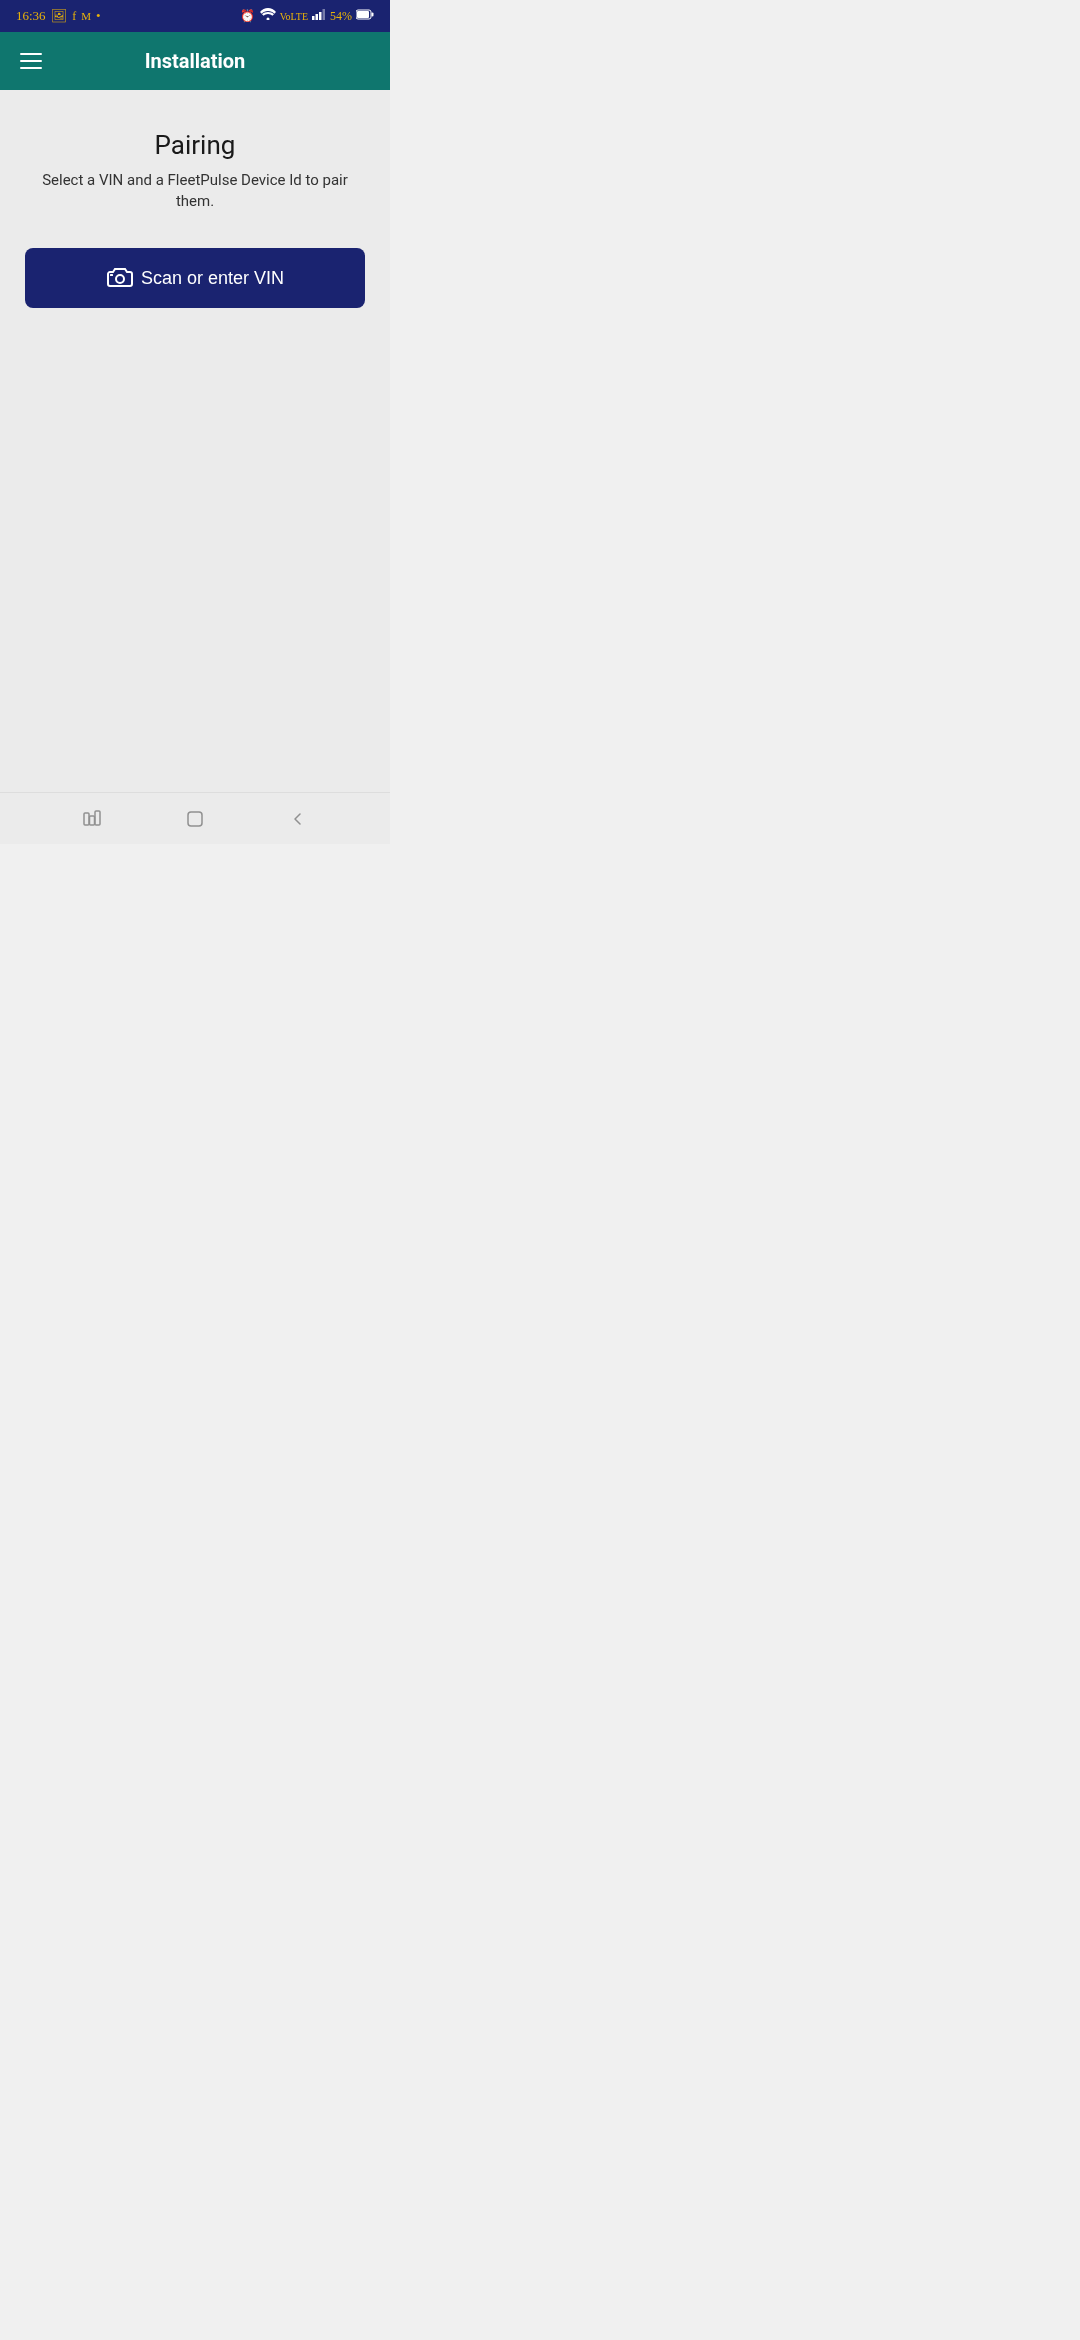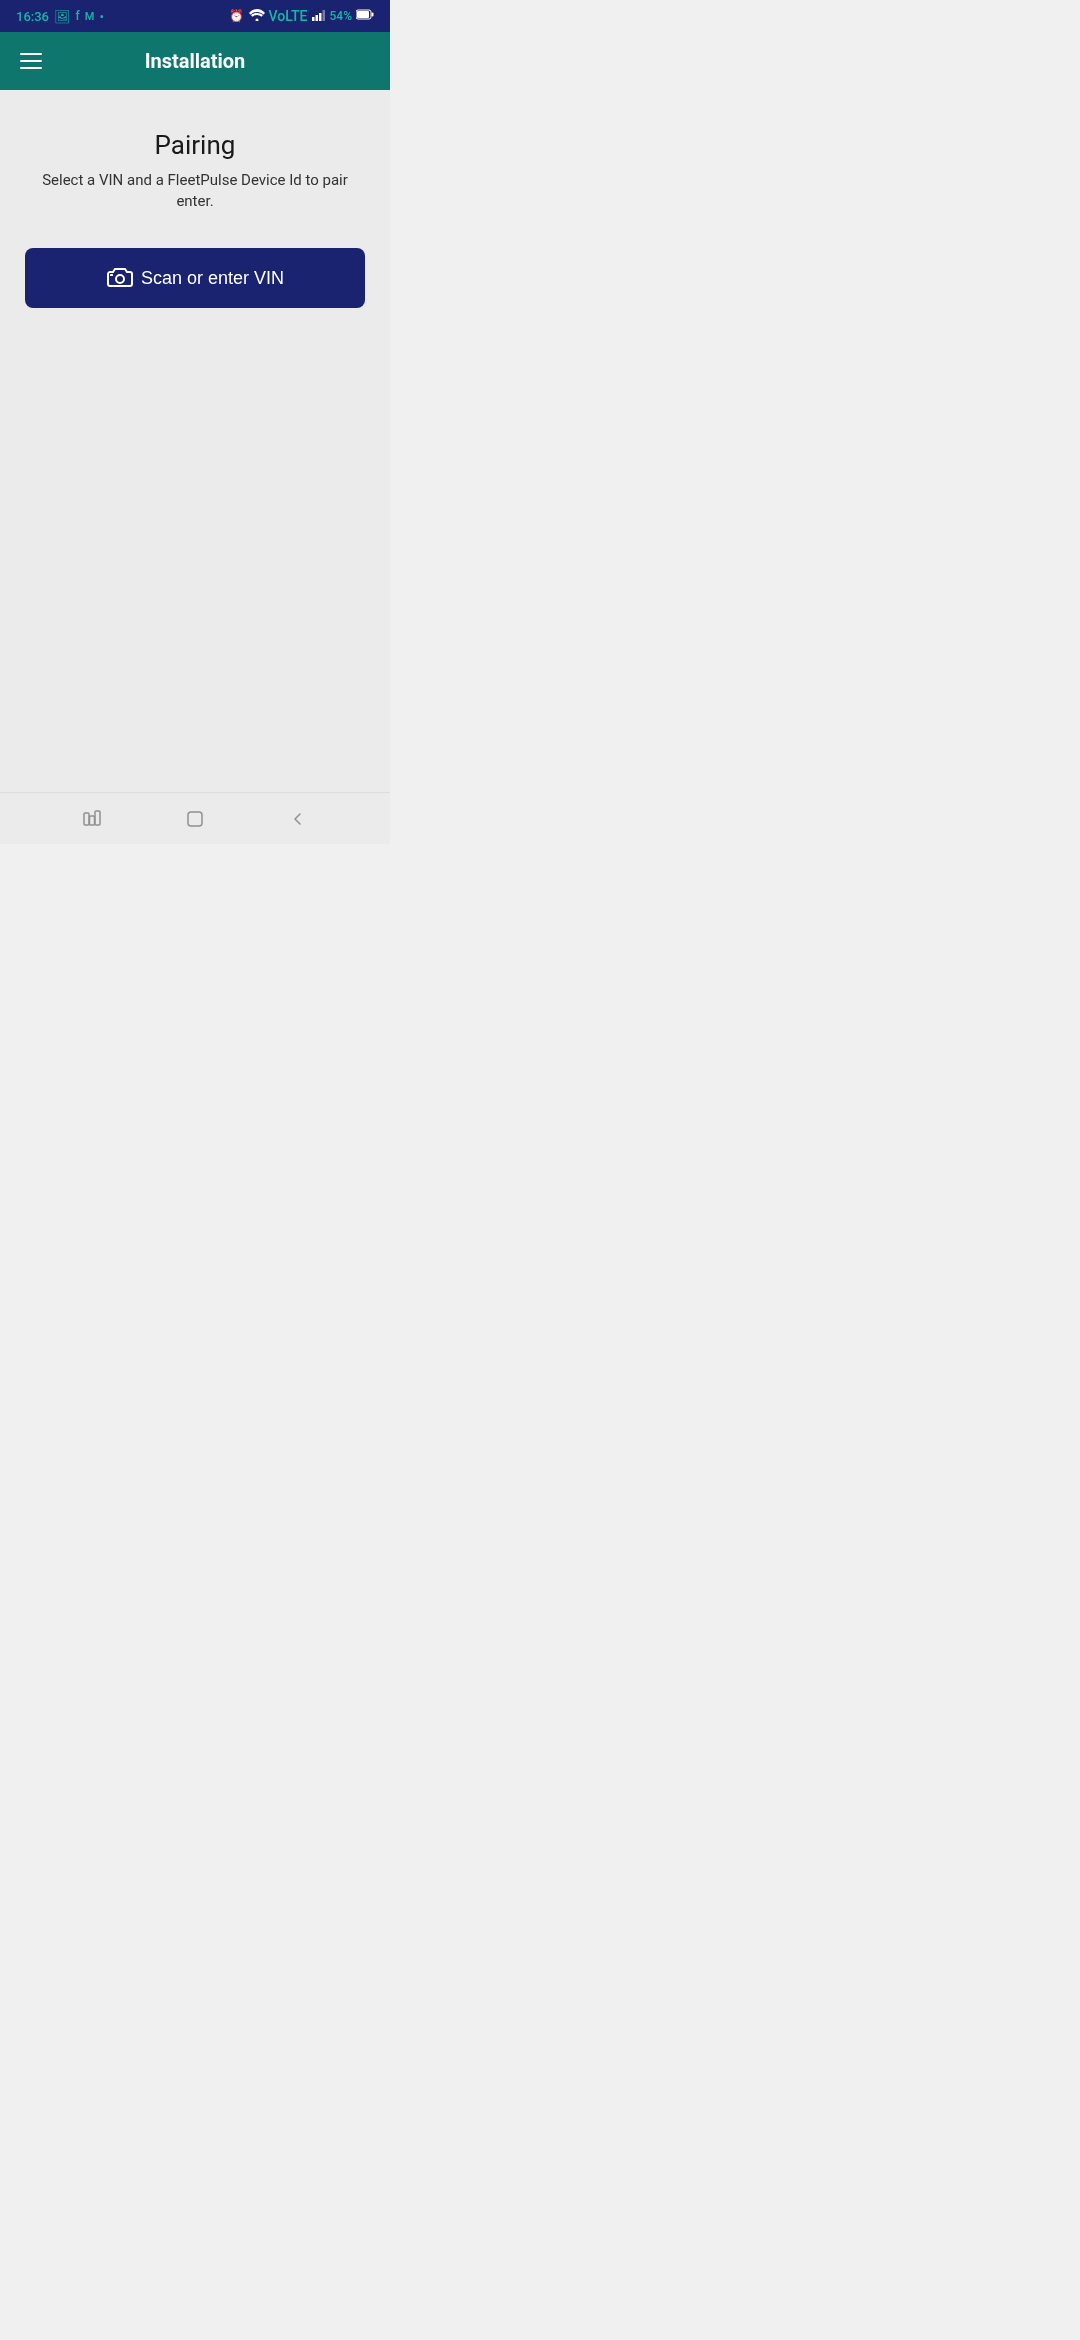--- a/index.html
+++ b/index.html
@@ -15,28 +15,29 @@
       font-family: -apple-system, BlinkMacSystemFont, 'Segoe UI', Roboto, sans-serif;
       background: #f0f0f0;
       display: flex;
       flex-direction: column;
       overflow: hidden;
     }
 
     
     .status-bar {
       background: #1a2370;
-      color: #14b8a6;
+      color: #eab308;
       padding: 14px 16px;
       display: flex;
       justify-content: space-between;
       align-items: center;
       font-size: 13px;
       font-weight: 500;
       height: 32px;
+      font-family: Liberation Serif, serif;
     }
 
     .status-bar-left {
       display: flex;
       align-items: center;
       gap: 5px;
     }
 
     .status-bar-right {
       display: flex;
@@ -176,21 +177,21 @@
   </div>
   <div class="status-bar-right">
     <span>⏰</span>
     <span>
       <svg width="16" height="12" viewBox="0 0 16 12" fill="white">
         <path d="M8 3C5.5 3 3.3 4 1.7 5.7L0 4C2.1 1.5 5 0 8 0s5.9 1.5 8 4l-1.7 1.7C12.7 4 10.5 3 8 3z"></path>
         <path d="M8 6c-1.7 0-3.2.7-4.3 1.8L2 6.2C3.5 4.8 5.7 4 8 4s4.5.8 6 2.2l-1.7 1.6C11.2 6.7 9.7 6 8 6z"></path>
         <circle cx="8" cy="11" r="1.5"></circle>
       </svg>
     </span>
-    <span style="font-size:14px;">VoLTE</span>
+    <span style="font-size:10px;">VoLTE</span>
     <span>
       <svg width="14" height="12" viewBox="0 0 14 12" fill="white">
         <rect x="0" y="8" width="2.5" height="4"></rect>
         <rect x="3.5" y="6" width="2.5" height="6"></rect>
         <rect x="7" y="4" width="2.5" height="8"></rect>
         <rect x="10.5" y="1" width="2.5" height="11" opacity="0.4"></rect>
       </svg>
     </span>
     <span>54%</span>
     <span>
@@ -207,21 +208,21 @@
   <div class="header-menu">
     <div class="hamburger-line"></div>
     <div class="hamburger-line"></div>
     <div class="hamburger-line"></div>
   </div>
   <span class="header-title">Installation</span>
 </div>
 
 <div class="main-content">
   <h1 class="page-title">Pairing</h1>
-  <p class="page-subtitle">Select a VIN and a FleetPulse Device Id to pair enter.</p>
+  <p class="page-subtitle">Select a VIN and a FleetPulse Device Id to pair them.</p>
 
   <button class="scan-button" style="margin-bottom: 0;">
     <span class="camera-icon">
       <svg viewBox="0 0 28 24" fill="none" xmlns="http://www.w3.org/2000/svg">
         <path d="M24 20H4C2.9 20 2 19.1 2 18V8C2 6.9 2.9 6 4 6H7L9 3H19L21 6H24C25.1 6 26 6.9 26 8V18C26 19.1 25.1 20 24 20Z" stroke="white" stroke-width="2" fill="none"></path>
         <circle cx="14" cy="13" r="4" stroke="white" stroke-width="2" fill="none"></circle>
         <rect x="4" y="8" width="3" height="2" rx="0.5" fill="white"></rect>
       </svg>
     </span>
     <span>Scan or enter VIN</span>

